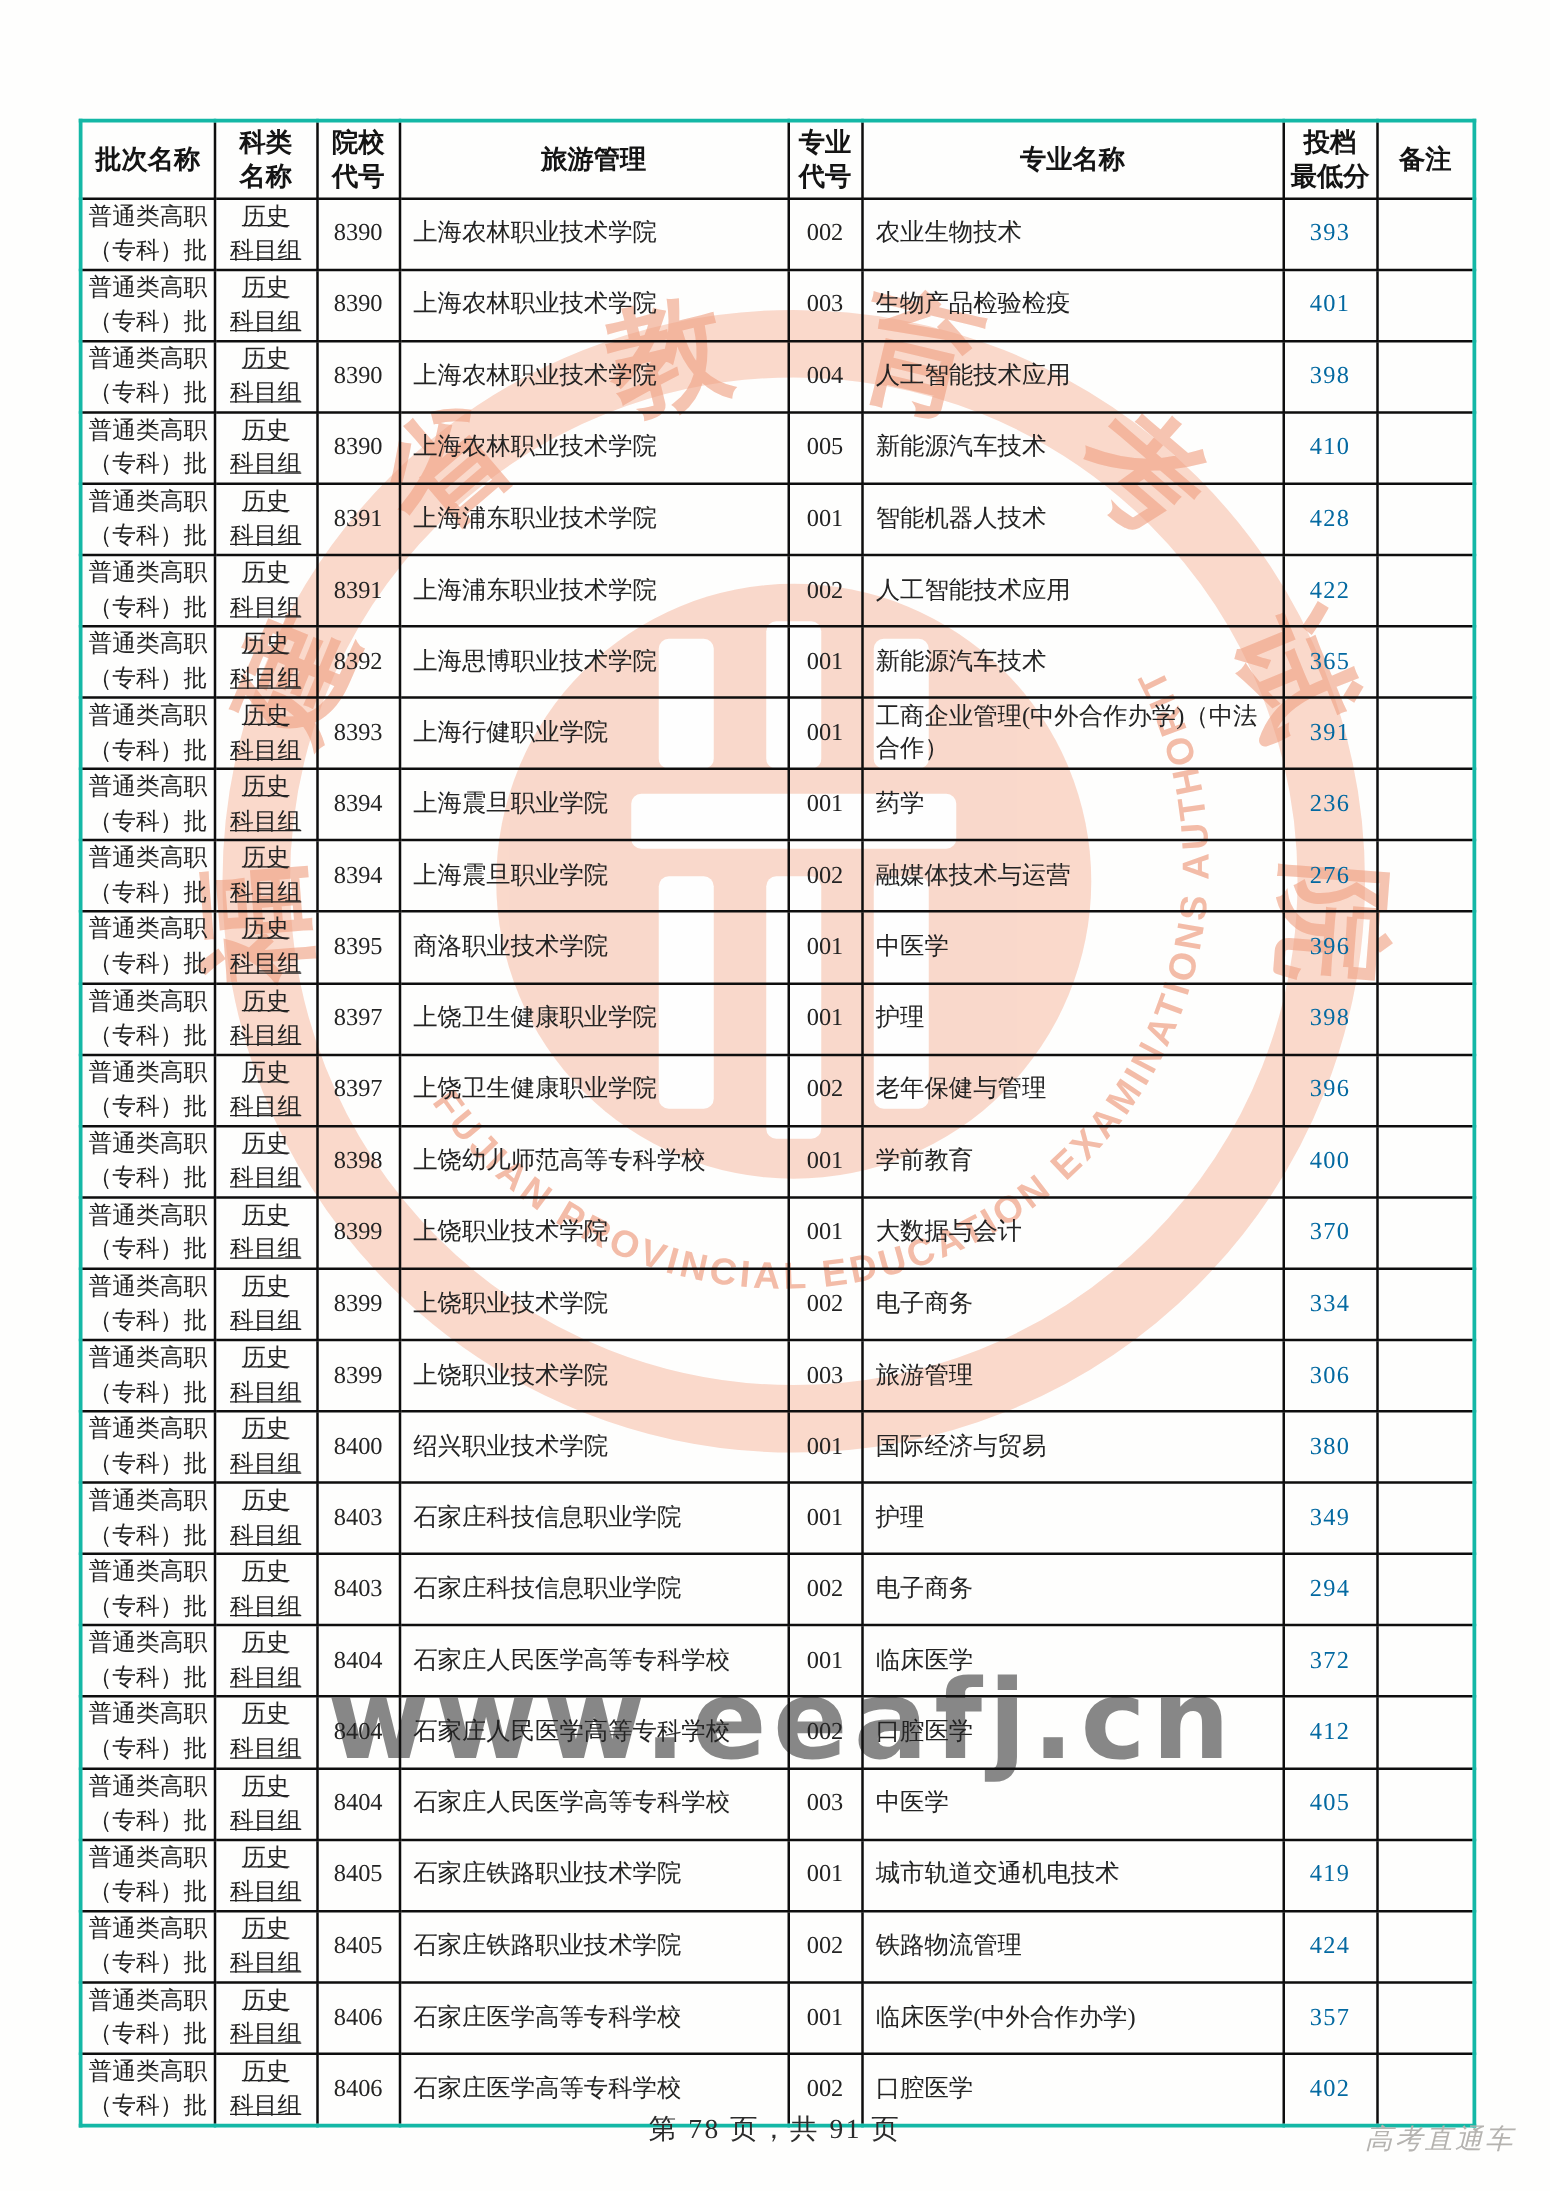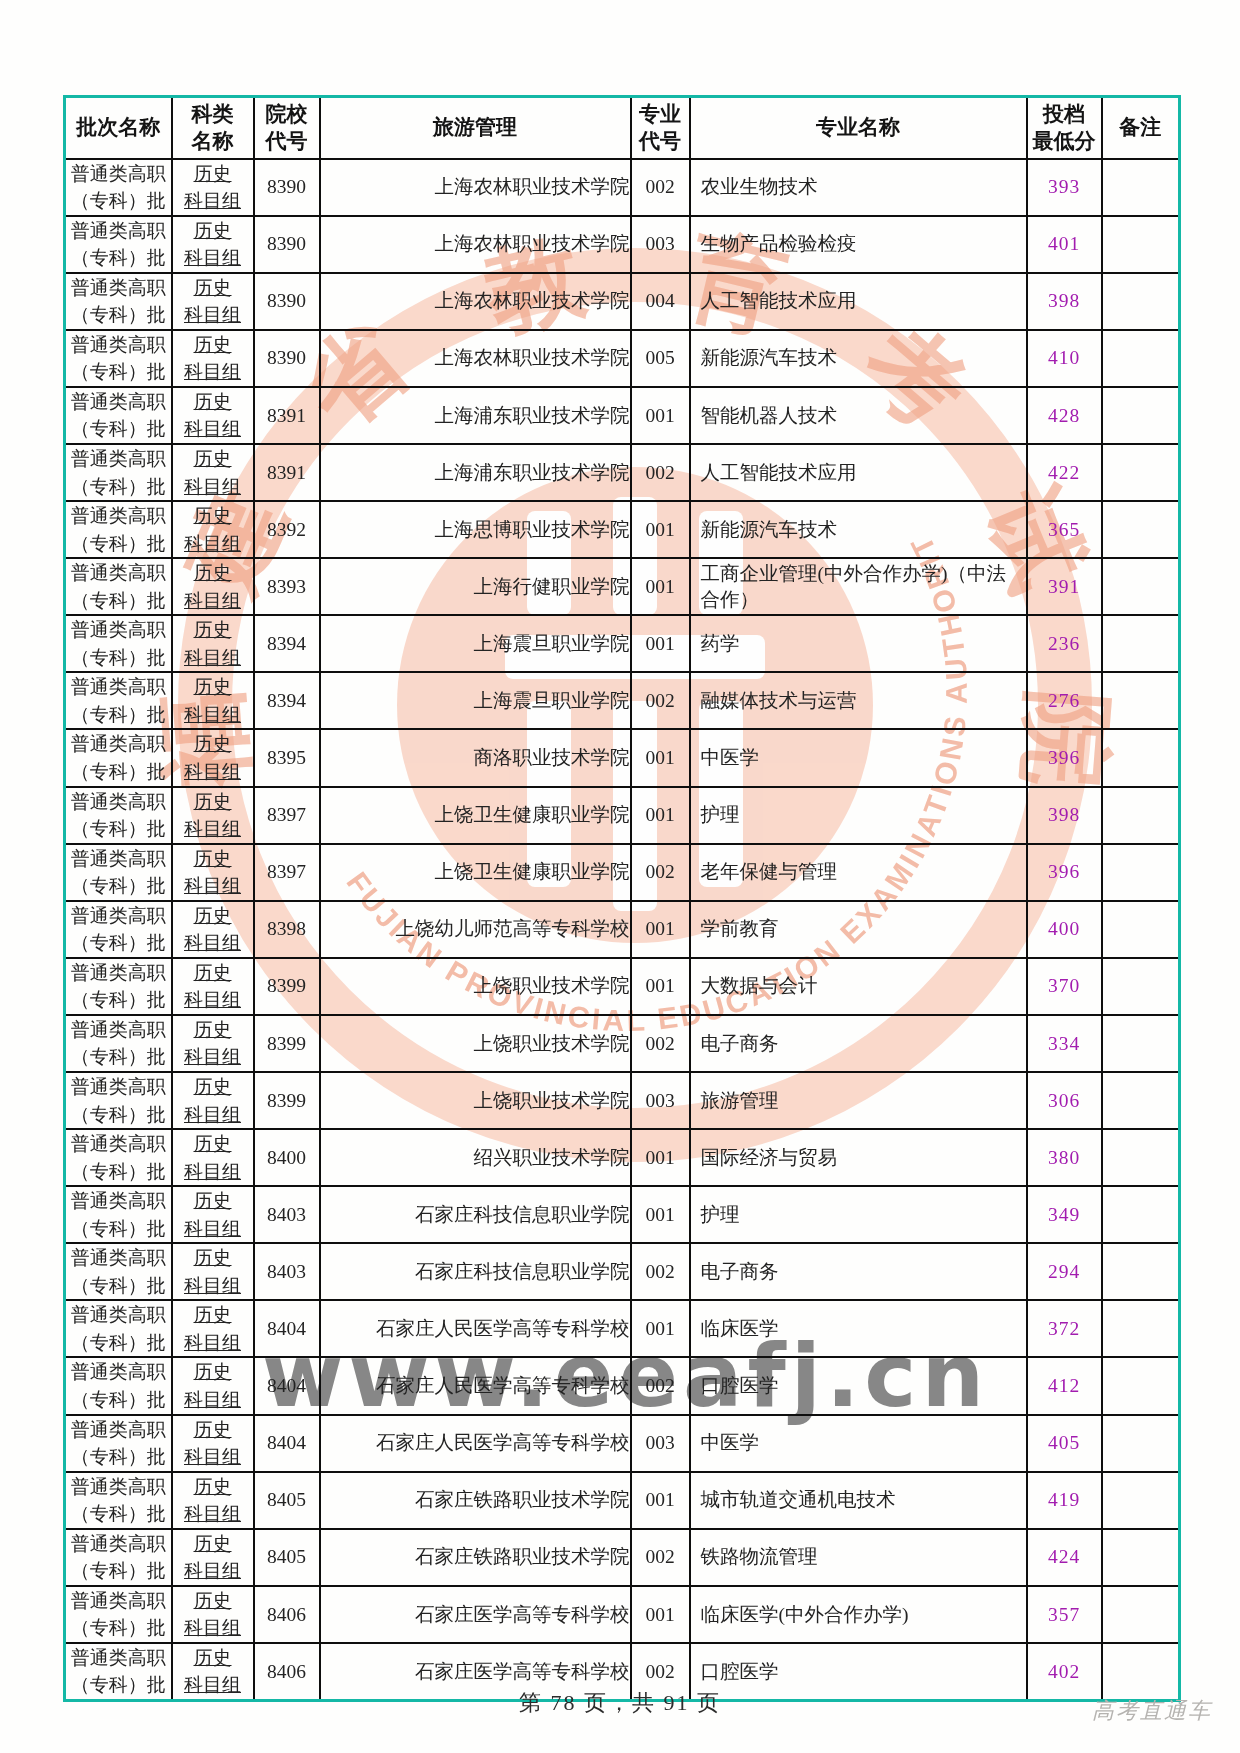--- a/index.html
+++ b/index.html
@@ -59,23 +59,23 @@
     line-height:1.28; color:#141414;
   }
   table.scores tbody td {
     height:54px;
     font-size:19.5px;
     text-align:center; vertical-align:middle;
     line-height:1.32; color:#232323;
   }
   table.scores td.c-batch    { line-height:1.45; font-size:19px; }
   table.scores td.c-category { line-height:1.45; font-size:19px;text-decoration:underline; }
-  table.scores td.c-school   { text-align:right; padding-left:10px; }
+  table.scores td.c-school   { text-align:left; padding-left:10px; }
   table.scores td.c-major    { text-align:left; padding-left:10px; padding-right:6px; }
-  table.scores td.c-score    { color:#a21caf; letter-spacing:1px; }
+  table.scores td.c-score    { color:#0369a1; letter-spacing:1px; }
 
   
   .footer-pageinfo {
     position:absolute; left:0; top:1688px; width:1240px;
     text-align:center; font-size:22px; color:#2c2c2c;
     letter-spacing:2px; z-index:2;
   }
   .brand-mark {
     position:absolute; right:28px; top:1696px;
     font-family:"Liberation Sans","DejaVu Sans",sans-serif;

